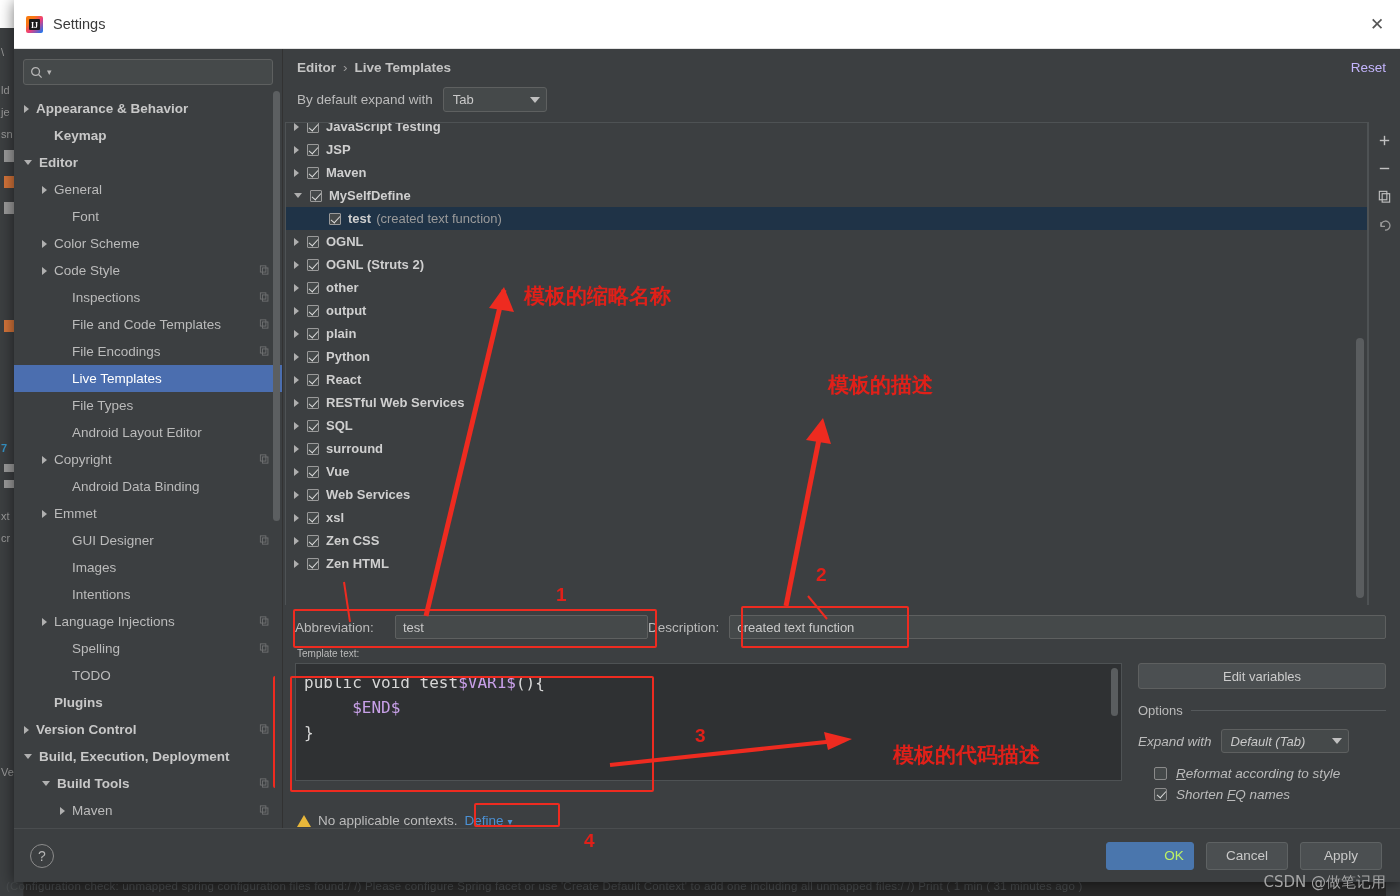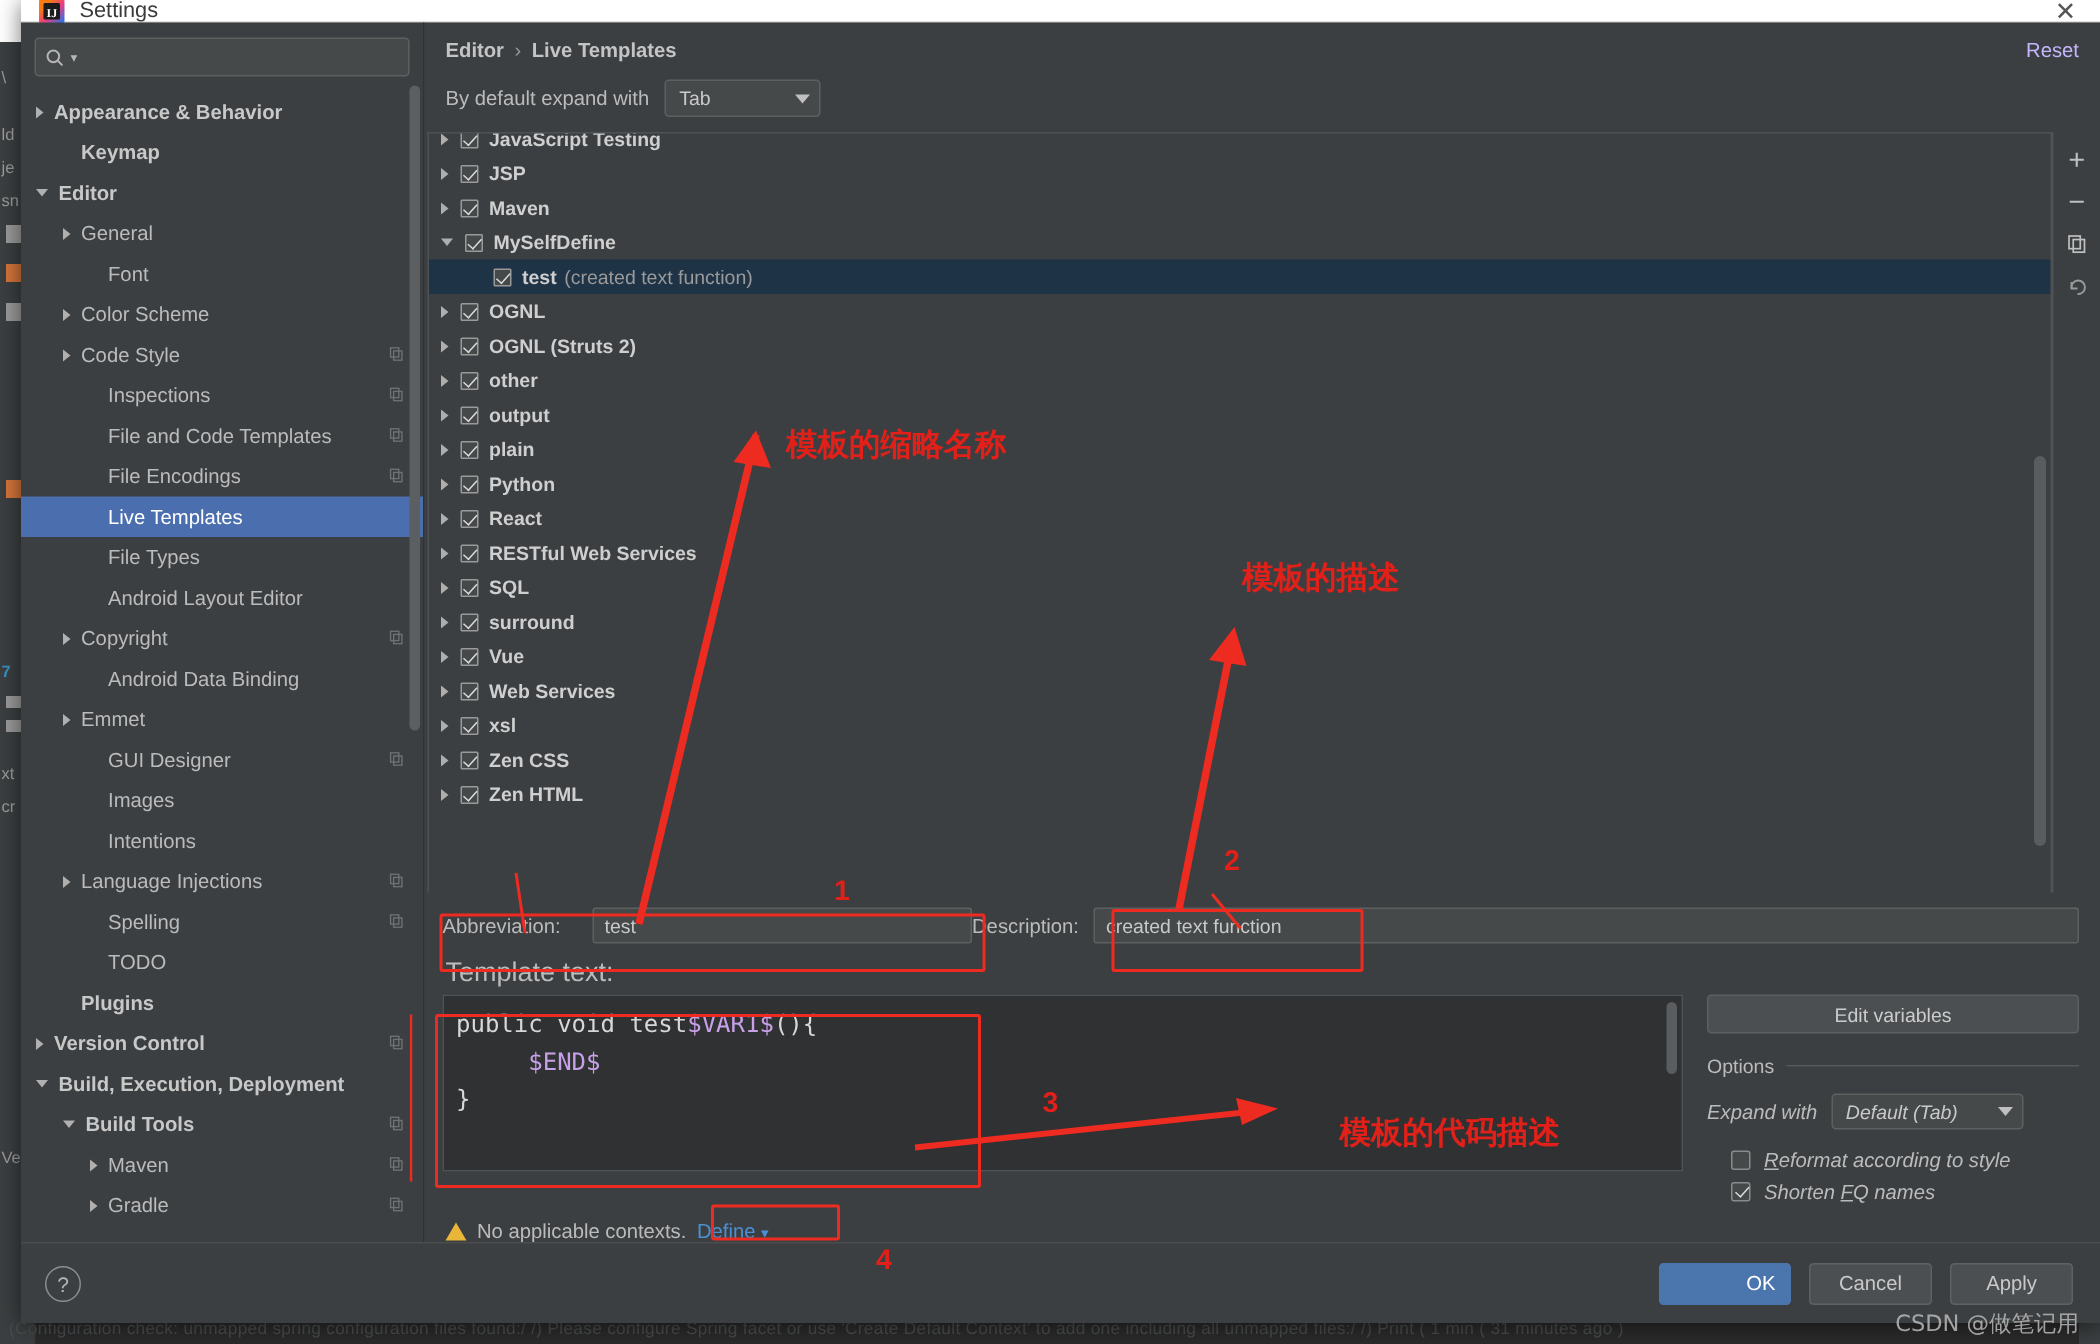--- a/index.html
+++ b/index.html
@@ -39,21 +39,21 @@
 
   
   #dialog {
     position: absolute;
     left: 14px; top: 0; width: 1386px; height: 882px;
     background: #3c3f41;
     display: flex; flex-direction: column;
     box-shadow: 0 2px 14px rgba(0,0,0,.55);
   }
   .titlebar {
-    height: 15px; background: #ffffff;
+    height: 49px; background: #ffffff;
     display: flex; align-items: center;
     padding: 0 0 0 12px; flex: none;
     border-bottom: 1px solid #e2e2e2;
   }
   .title-icon {
     width: 17px; height: 17px; flex: none; position: relative;
     border-radius: 2px; overflow: hidden;
     background: linear-gradient(135deg,#f97a12 0%, #f97a12 26%, #ed3d7d 55%, #087cfa 100%);
   }
   .title-icon::after {
@@ -200,21 +200,21 @@
   .fields-row {
     display: flex; align-items: center; gap: 0;
     padding: 10px 14px 0 12px; font-size: 13.5px; color: #bbbbbb;
   }
   .field-label { white-space: nowrap; }
   .text-input {
     height: 24px; background: #45494a; border: 1px solid #5e6060; border-radius: 2px;
     color: #c9c9c9; font-size: 13px; padding: 0 7px;
     font-family: "Liberation Sans", sans-serif; outline: none;
   }
-  .tmpl-text-label { padding: 9px 0 4px 14px; font-size: 18px; color: #bbbbbb; }
+  .tmpl-text-label { padding: 9px 0 4px 14px; font-size: 10px; color: #bbbbbb; }
 
   .editor-row { display: flex; padding: 0 0 0 12px; gap: 16px; }
   .code-box {
     flex: 1; height: 118px; background: #2f3133; border: 1px solid #4e5254;
     position: relative; overflow: hidden;
   }
   .code-pre {
     font-family: "DejaVu Sans Mono", monospace; font-size: 16px;
     color: #d7d7d7; padding: 7px 0 0 8px; line-height: 1.55;
     white-space: pre;
@@ -269,21 +269,21 @@
     width: 24px; height: 24px; border-radius: 50%;
     border: 1px solid #8c8c8c; color: #b5b5b5; font-size: 14px;
     display: flex; align-items: center; justify-content: center;
   }
   .btns { margin-left: auto; display: flex; gap: 12px; }
   .btn {
     min-width: 82px; height: 28px; border-radius: 3px;
     display: flex; align-items: center; justify-content: center;
     font-size: 13.5px; border: 1px solid #5e6263; background: #4b4f51; color: #c9c9c9;
   }
-  .btn.primary { background: #4a76ad; border-color: #4a76ad; color: #ffffff; min-width: 88px; padding-left: 48px; }
+  .btn.primary { background: #4a76ad; border-color: #4a76ad; color: #bef264; min-width: 88px; padding-left: 48px; }
 
   
   .anno { position: absolute; pointer-events: none; }
   .anno-box { border: 2.5px solid #ee2b20; border-radius: 2px; }
   .anno-txt {
     color: #e02019; font-weight: bold;
     font-family: "DejaVu Sans", "Liberation Sans", sans-serif;
   }
   .anno-num { color: #e02019; font-size: 19px; font-weight: bold; }
   .watermark {

